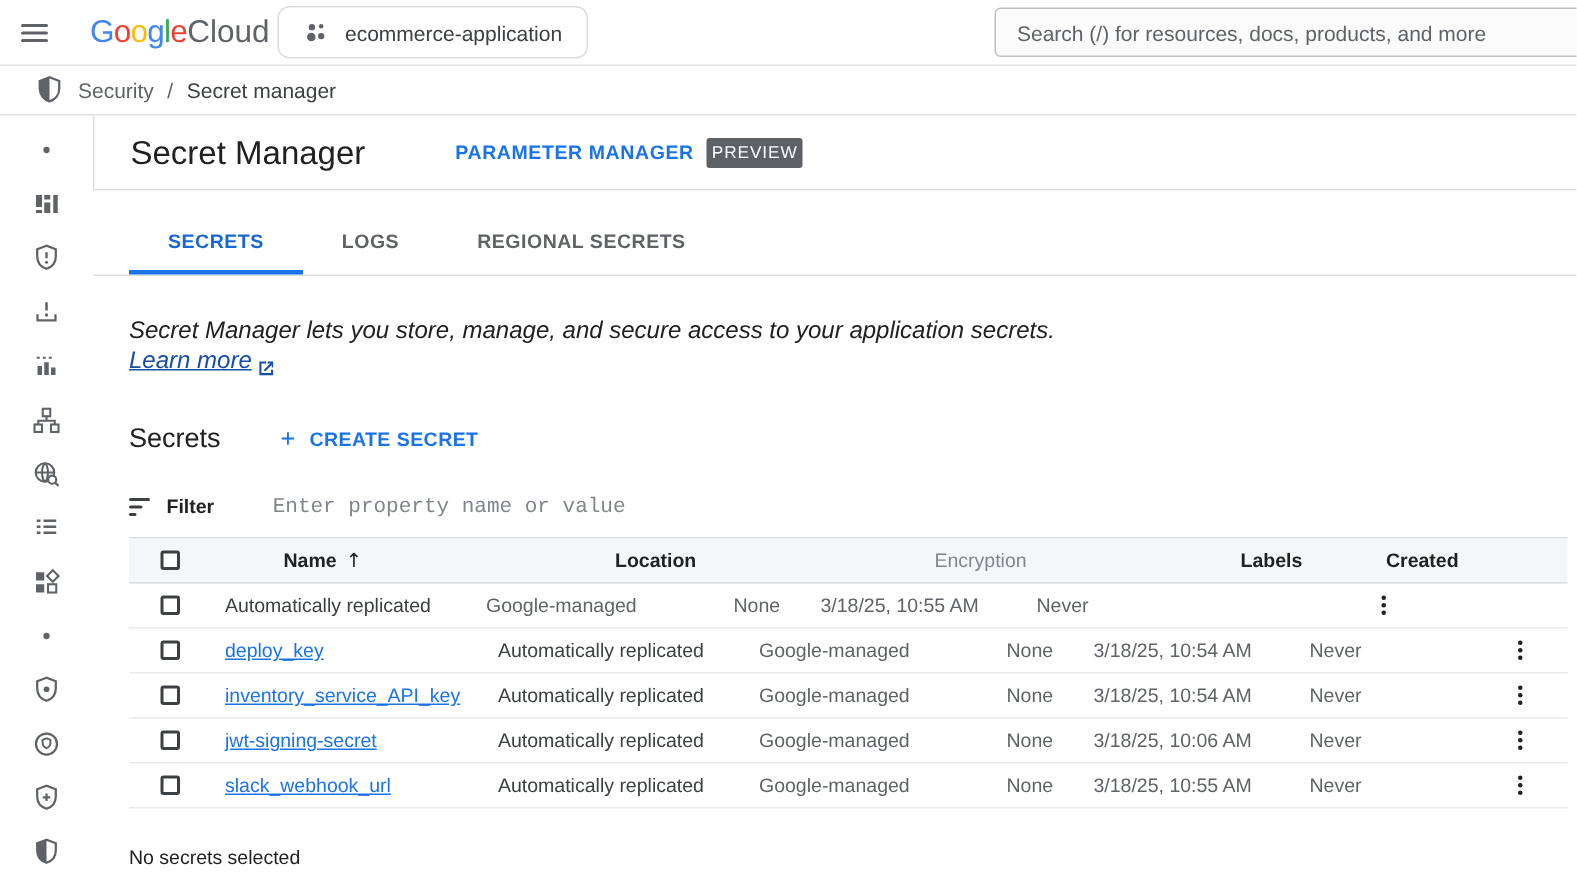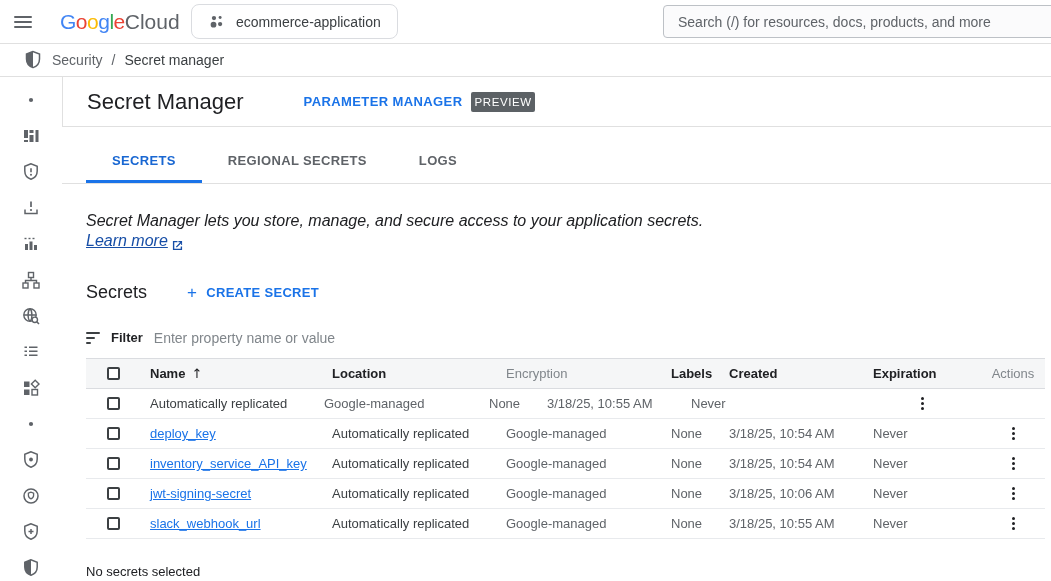--- a/index.html
+++ b/index.html
@@ -11,21 +11,21 @@
     border-bottom:1px solid #e0e0e0; background:#fff; }
   .hamburger { width:46px; height:44px; display:flex; flex-direction:column;
     justify-content:center; align-items:center; gap:3px; cursor:pointer; }
   .hamburger span { width:18px; height:2px; background:#5f6368; border-radius:1px; }
   .logo { display:flex; align-items:baseline; font-size:21px; margin-left:14px; letter-spacing:-.5px; }
   .logo .gl0,.logo .gl3 { color:#4285F4; }
   .logo .gl1,.logo .gl5 { color:#EA4335; }
   .logo .gl2 { color:#FBBC05; }
   .logo .gl4 { color:#34A853; }
   .logo .cloud { color:#5f6368; letter-spacing:0; }
-  .project-btn { position:absolute; left:191px; top:4px; height:35px; min-width:204px;
+  .project-btn { position:absolute; left:185px; top:4px; height:35px; min-width:204px;
     border:1px solid #dadce0; border-radius:8px; background:#fff; display:flex;
     align-items:center; padding:0 16px; gap:11px; font-size:14px; color:#3c4043; cursor:pointer; }
   .search-box { position:absolute; left:663px; top:5px; height:33px; width:402px;
     border:1px solid #bdc1c6; border-radius:4px; background:#fbfbfc; display:flex; align-items:center; }
   .search-box input { border:none; outline:none; background:transparent; width:100%;
     padding:0 14px; font-size:14px; color:#3c4043; font-family:"Liberation Sans",sans-serif; }
   .search-box input::placeholder { color:#5f6368; opacity:1; }
 
   
   .crumbbar { height:33px; border-bottom:1px solid #e0e0e0; display:flex;
@@ -66,27 +66,27 @@
     color:#1a73e8; font-size:13px; font-weight:700; letter-spacing:.3px;
     background:none; border:none; cursor:pointer; font-family:"Liberation Sans",sans-serif; }
   .create-btn .plus { font-size:17px; font-weight:400; line-height:1; }
 
   .filter-row { margin:21px 0 0 24px; height:27px; display:flex; align-items:center; gap:11px; }
   .filter-icon { display:flex; flex-direction:column; gap:3px; align-items:flex-start; }
   .filter-icon span { height:2px; background:#3c4043; border-radius:1px; }
   .filter-icon .f1 { width:14px; } .filter-icon .f2 { width:9px; } .filter-icon .f3 { width:5px; }
   .filter-label { font-size:13px; font-weight:700; color:#202124; }
   .filter-row input { border:none; outline:none; font-size:14px; width:420px;
-    color:#3c4043; font-family:Liberation Sans, sans-serif; }
+    color:#3c4043; font-family:Liberation Mono, monospace;margin-left:28px; }
   .filter-row input::placeholder { color:#80868b; opacity:1; }
 
   
   .table { margin:7px 6px 0 24px; border-top:1px solid #dadce0; }
   .trow { display:flex; align-items:center; height:30px; border-bottom:1px solid #e8eaed; font-size:13px; }
-  .trow.head { background:#f5f6f7; border-bottom:1px solid #dadce0; }
+  .trow.head { background:#f5f6f7; border-bottom:1px solid #dadce0;gap:39px; }
   .c-cb   { width:64px;  flex:none; padding-left:21px; }
   .c-name { width:182px; flex:none; }
   .c-loc  { width:174px; flex:none; }
   .c-enc  { width:131px; flex:none; }
   .c-lab  { width:92px;  flex:none;padding-left:34px; }
   .c-crt  { width:144px; flex:none; }
   .c-exp  { width:108px; flex:none; }
   .c-act  { flex:1; display:flex; justify-content:center; }
   .head .hl { font-weight:700; color:#202124; }
   .head .hm { font-weight:400; color:#80868b; }
@@ -239,22 +239,22 @@
   <div class="content">
 
     <div class="content-header">
       <span class="page-title">Secret Manager</span>
       <span class="pm-link">PARAMETER MANAGER</span>
       <span class="preview-badge">PREVIEW</span>
     </div>
 
     <div class="tabs-row">
       <div class="tab active">SECRETS</div>
+      <div class="tab">LOGS</div>
       <div class="tab">REGIONAL SECRETS</div>
-      <div class="tab">LOGS</div>
     </div>
 
     <div class="intro">
       <div>Secret Manager lets you store, manage, and secure access to your application secrets.</div>
       <span class="learn-more">
         <span>Learn more</span>
         <svg width="11" height="11" viewBox="0 0 12 12">
           <path d="M9.5 9.5H2.5V2.5H6V1H1v10h10V7H9.5v2.5ZM7 1v1.5h1.94L4.2 7.24l1.06 1.06 4.74-4.74V5.5H11V1H7Z" fill="#174ea6"></path>
         </svg>
       </span>

